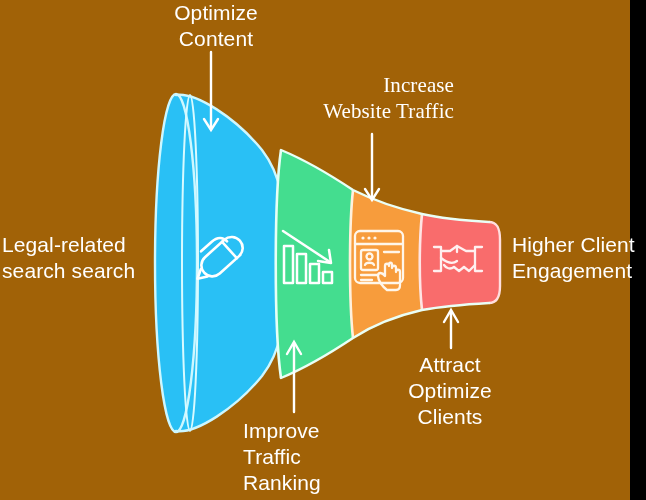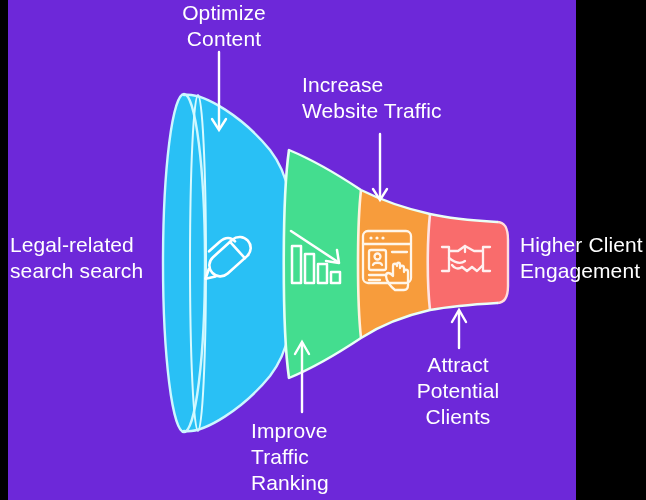--- a/index.html
+++ b/index.html
@@ -8,24 +8,23 @@
     background: #000000;
   }
   body {
     width: 646px;
     height: 500px;
     overflow: hidden;
     font-family: "Liberation Sans", sans-serif;
   }
   #stage {
     position: relative;
-    width: 568px;
+    width: 630px;
     height: 500px;
-    background: #6d28d9;
-    margin-left: 8px;
+    background: #a16207;
   }
   #funnel-svg {
     position: absolute;
     left: 0;
     top: 0;
   }
   .callout {
     position: absolute;
     color: #ffffff;
     font-family: "Liberation Sans", sans-serif;
@@ -37,21 +36,22 @@
   .callout-optimize-content {
     left: 152px;
     top: 0px;
     width: 128px;
     text-align: center;
   }
   .callout-increase-traffic {
     left: 294px;
     top: 72px;
     width: 160px;
-    text-align: left;
+    text-align: right;
+    font-family: Liberation Serif, serif;
   }
   .callout-legal-terms {
     left: 2px;
     top: 232px;
     width: 140px;
     text-align: left;
   }
   .callout-higher-engagement {
     left: 512px;
     top: 232px;
@@ -246,16 +246,16 @@
 search search</div>
 
   <div class="callout callout-higher-engagement">Higher Client
 Engagement</div>
 
   <div class="callout callout-improve-ranking">Improve
 Traffic
 Ranking</div>
 
   <div class="callout callout-attract-clients">Attract
-Potential
+Optimize
 Clients</div>
 
 </div>
 
 </body></html>

